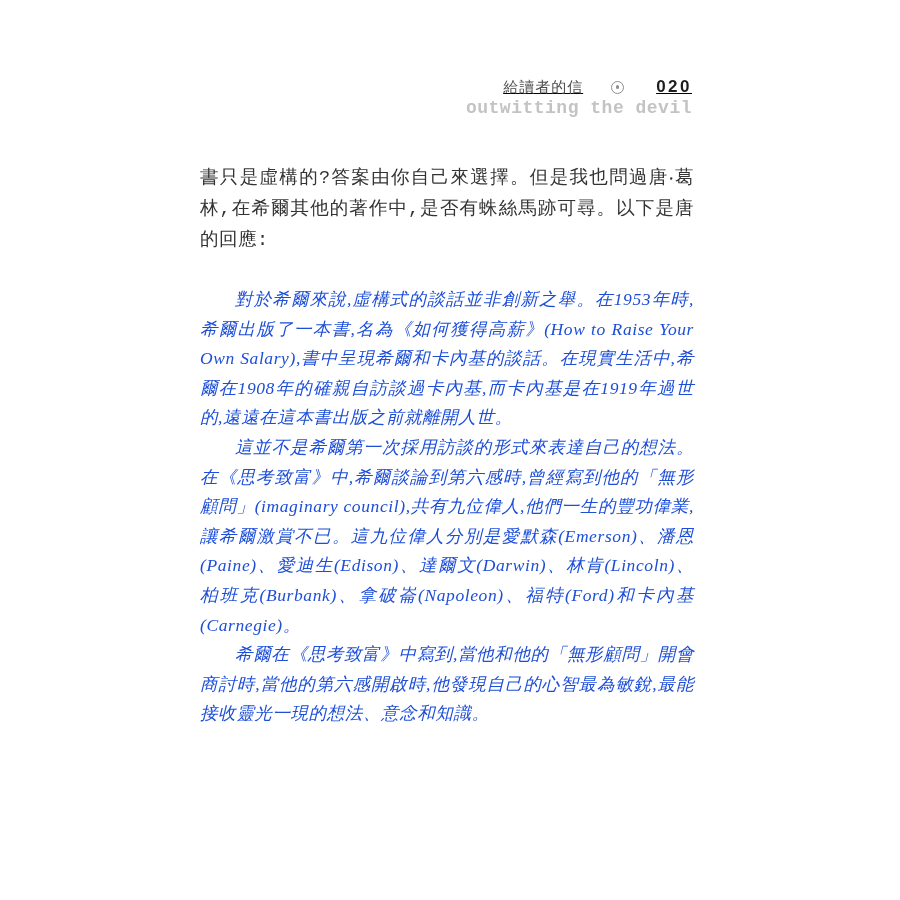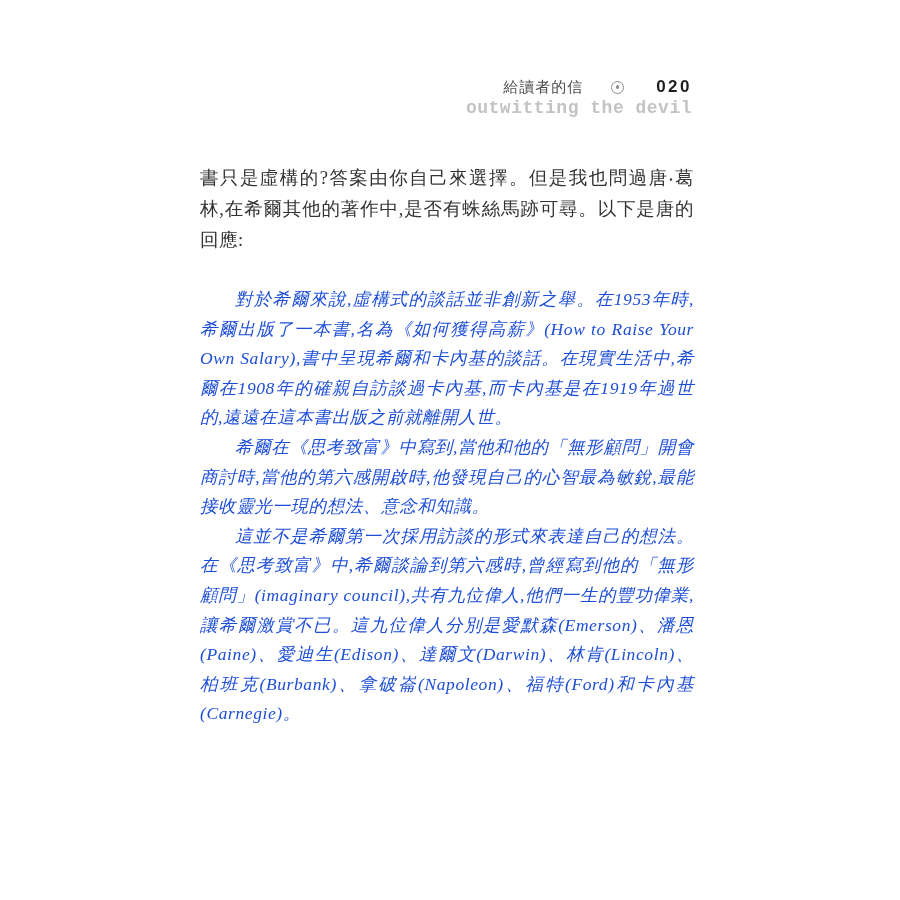--- a/index.html
+++ b/index.html
@@ -22,20 +22,21 @@
     left: 200px;
     width: 492px;
     text-align: right;
   }
   .header-line1 {
     display: flex;
     justify-content: flex-end;
     align-items: center;
     gap: 12px;
     line-height: 18px;
+    text-decoration: underline;
   }
   .section-title {
     font-size: 15px;
     color: #4d4d4d;
     letter-spacing: 1px;
   }
   .sep-icon {
     display: inline-block;
     width: 11px;
     height: 11px;
@@ -80,20 +81,21 @@
     width: 494px;
     color: #383838;
   }
   .intro-paragraph {
     margin: 0 0 29px 0;
     font-size: 18.5px;
     line-height: 31px;
     letter-spacing: 0.5px;
     text-align: justify;
     color: #333333;
+    font-family: Liberation Mono, monospace;
   }
   .quote-block {
     font-style: italic;          
     color: #1d4ed8;
   }
   .quote-block p {
     margin: 0;
     font-size: 17.5px;
     line-height: 29.6px;
     letter-spacing: 0.6px;
@@ -113,18 +115,18 @@
       <span class="page-number">020</span>
     </div>
     <div class="book-title-en">outwitting the devil</div>
   </header>
 
   <main class="body-text">
     <p class="intro-paragraph">書只是虛構的?答案由你自己來選擇。但是我也問過唐‧葛林,在希爾其他的著作中,是否有蛛絲馬跡可尋。以下是唐的回應:</p>
 
     <div class="quote-block">
       <p>對於希爾來說,虛構式的談話並非創新之舉。在1953年時,希爾出版了一本書,名為《如何獲得高薪》(How to Raise Your Own Salary),書中呈現希爾和卡內基的談話。在現實生活中,希爾在1908年的確親自訪談過卡內基,而卡內基是在1919年過世的,遠遠在這本書出版之前就離開人世。</p>
+      <p>這並不是希爾第一次採用訪談的形式來表達自己的想法。在《思考致富》中,希爾談論到第六感時,曾經寫到他的「無形顧問」(imaginary council),共有九位偉人,他們一生的豐功偉業,讓希爾激賞不已。這九位偉人分別是愛默森(Emerson)、潘恩(Paine)、愛迪生(Edison)、達爾文(Darwin)、林肯(Lincoln)、柏班克(Burbank)、拿破崙(Napoleon)、福特(Ford)和卡內基(Carnegie)。</p>
       <p>希爾在《思考致富》中寫到,當他和他的「無形顧問」開會商討時,當他的第六感開啟時,他發現自己的心智最為敏銳,最能接收靈光一現的想法、意念和知識。</p>
-      <p>這並不是希爾第一次採用訪談的形式來表達自己的想法。在《思考致富》中,希爾談論到第六感時,曾經寫到他的「無形顧問」(imaginary council),共有九位偉人,他們一生的豐功偉業,讓希爾激賞不已。這九位偉人分別是愛默森(Emerson)、潘恩(Paine)、愛迪生(Edison)、達爾文(Darwin)、林肯(Lincoln)、柏班克(Burbank)、拿破崙(Napoleon)、福特(Ford)和卡內基(Carnegie)。</p>
     </div>
   </main>
 
 </div>
 
 </body></html>

